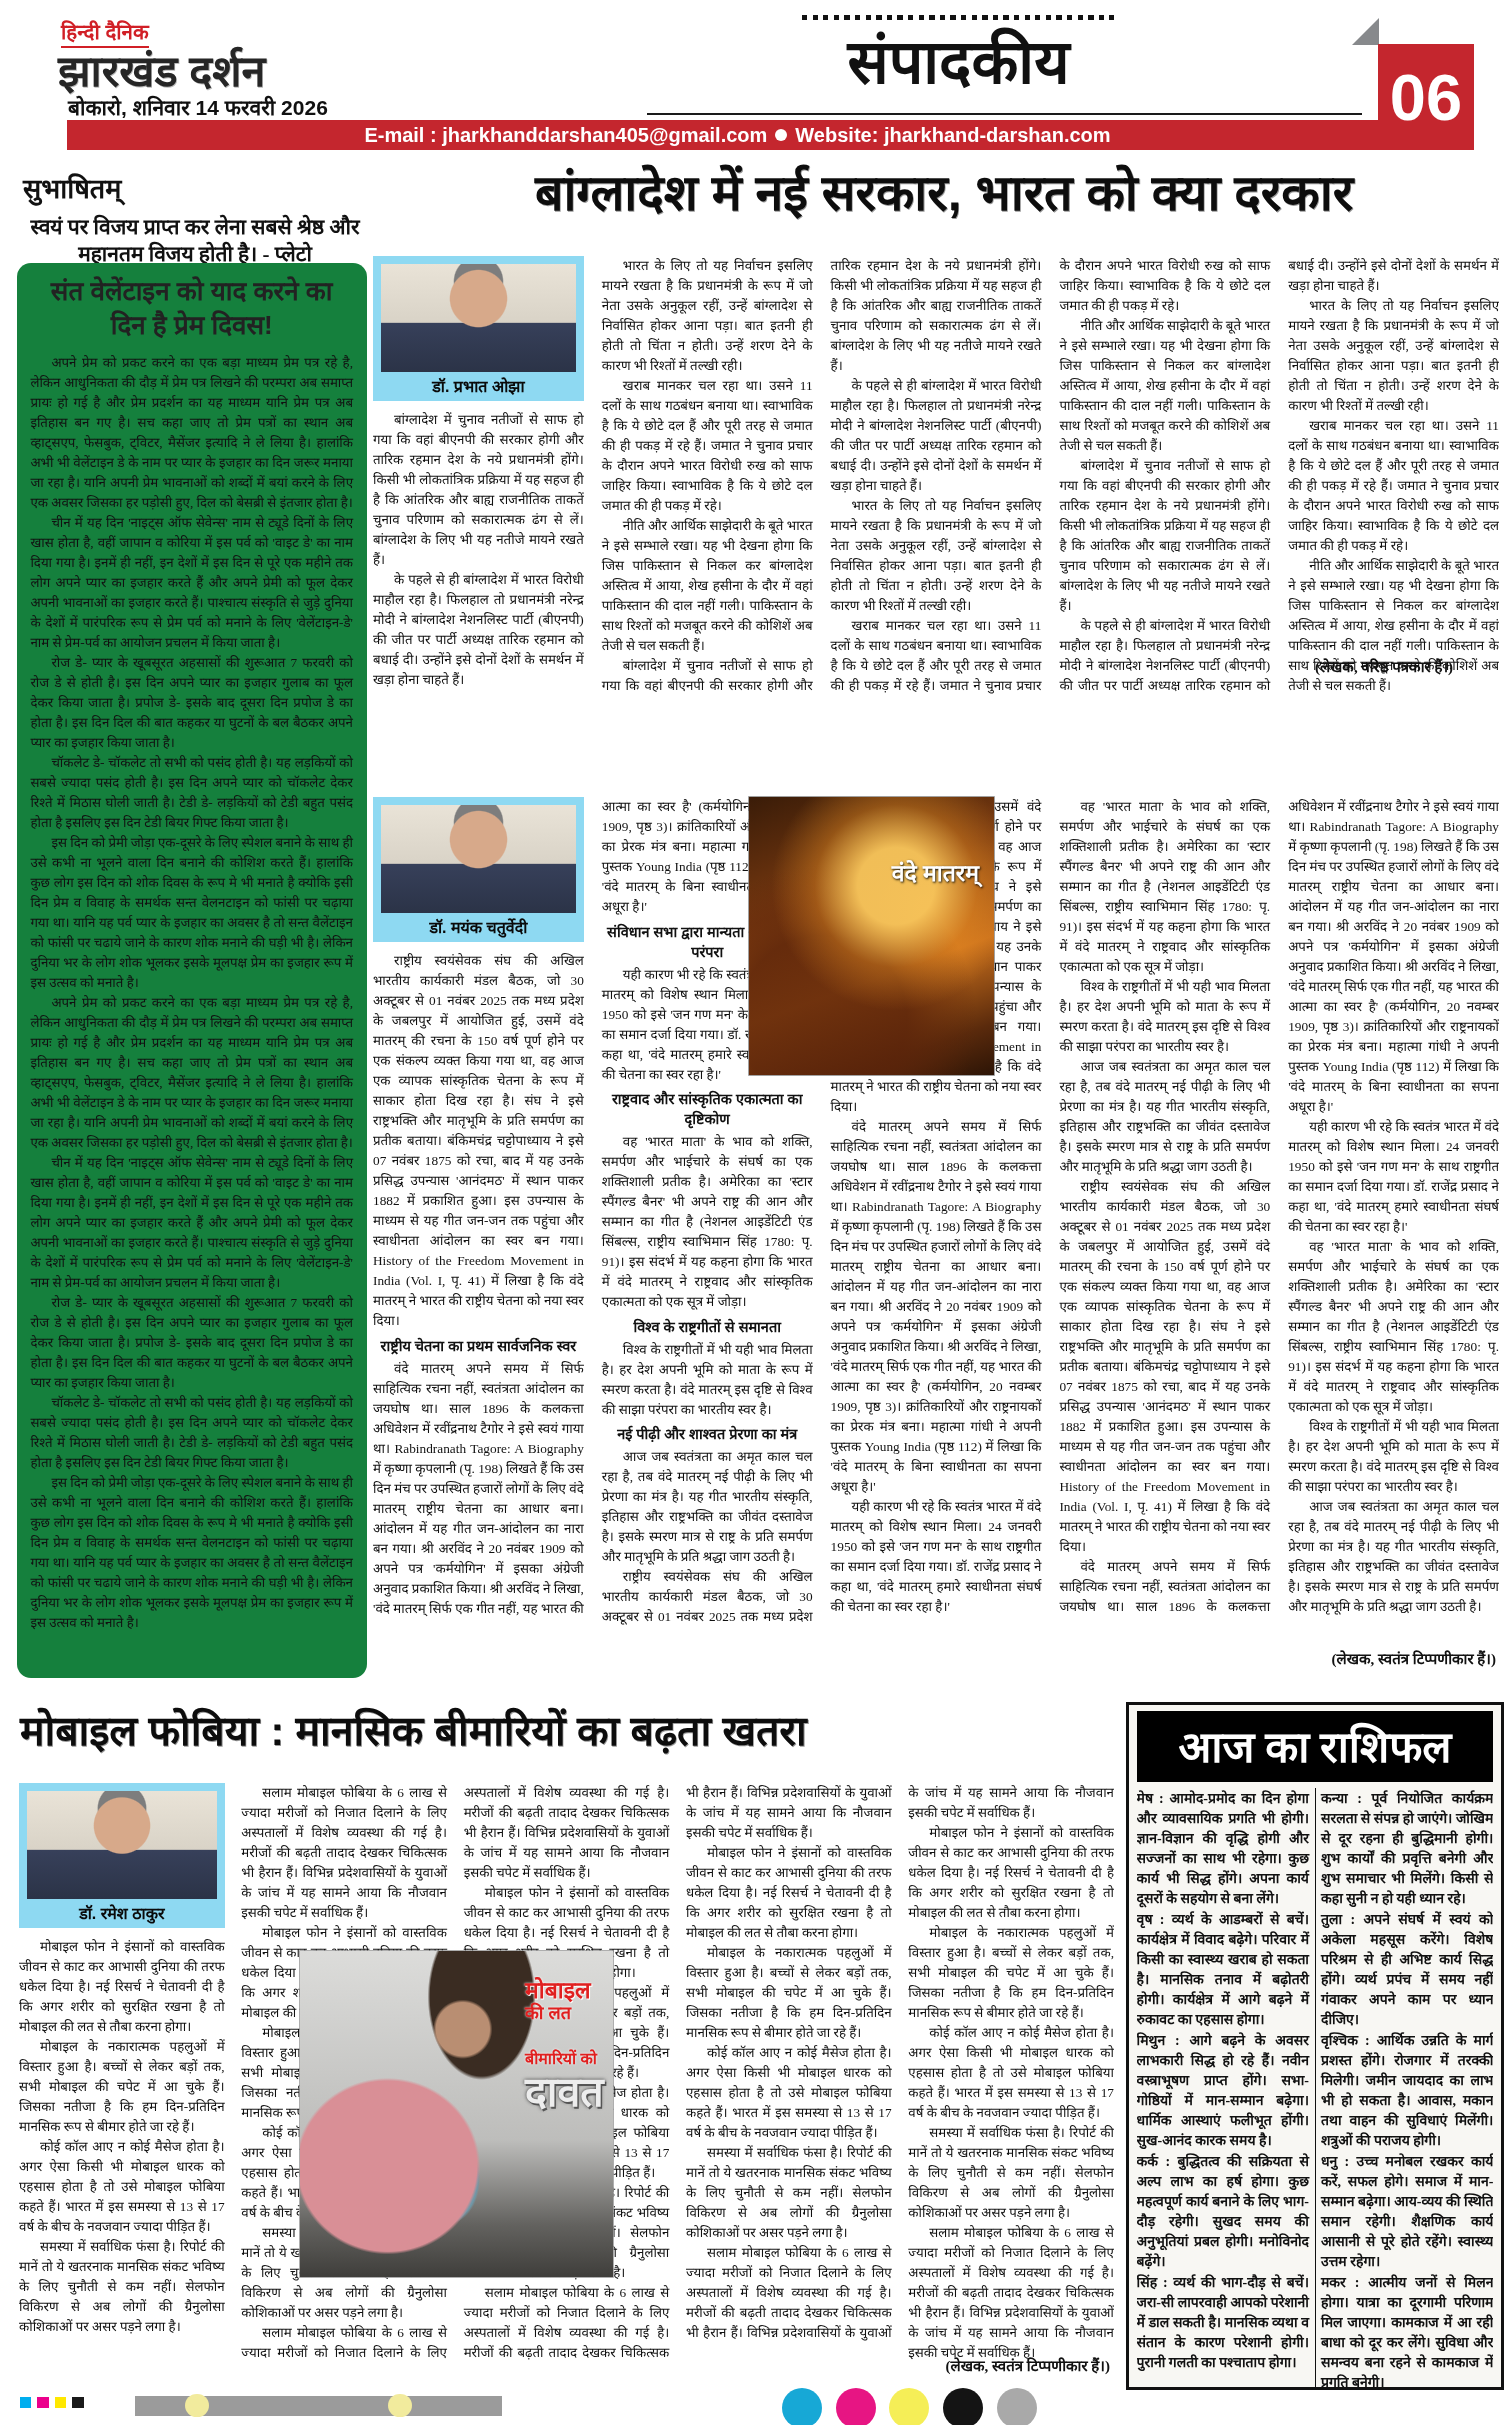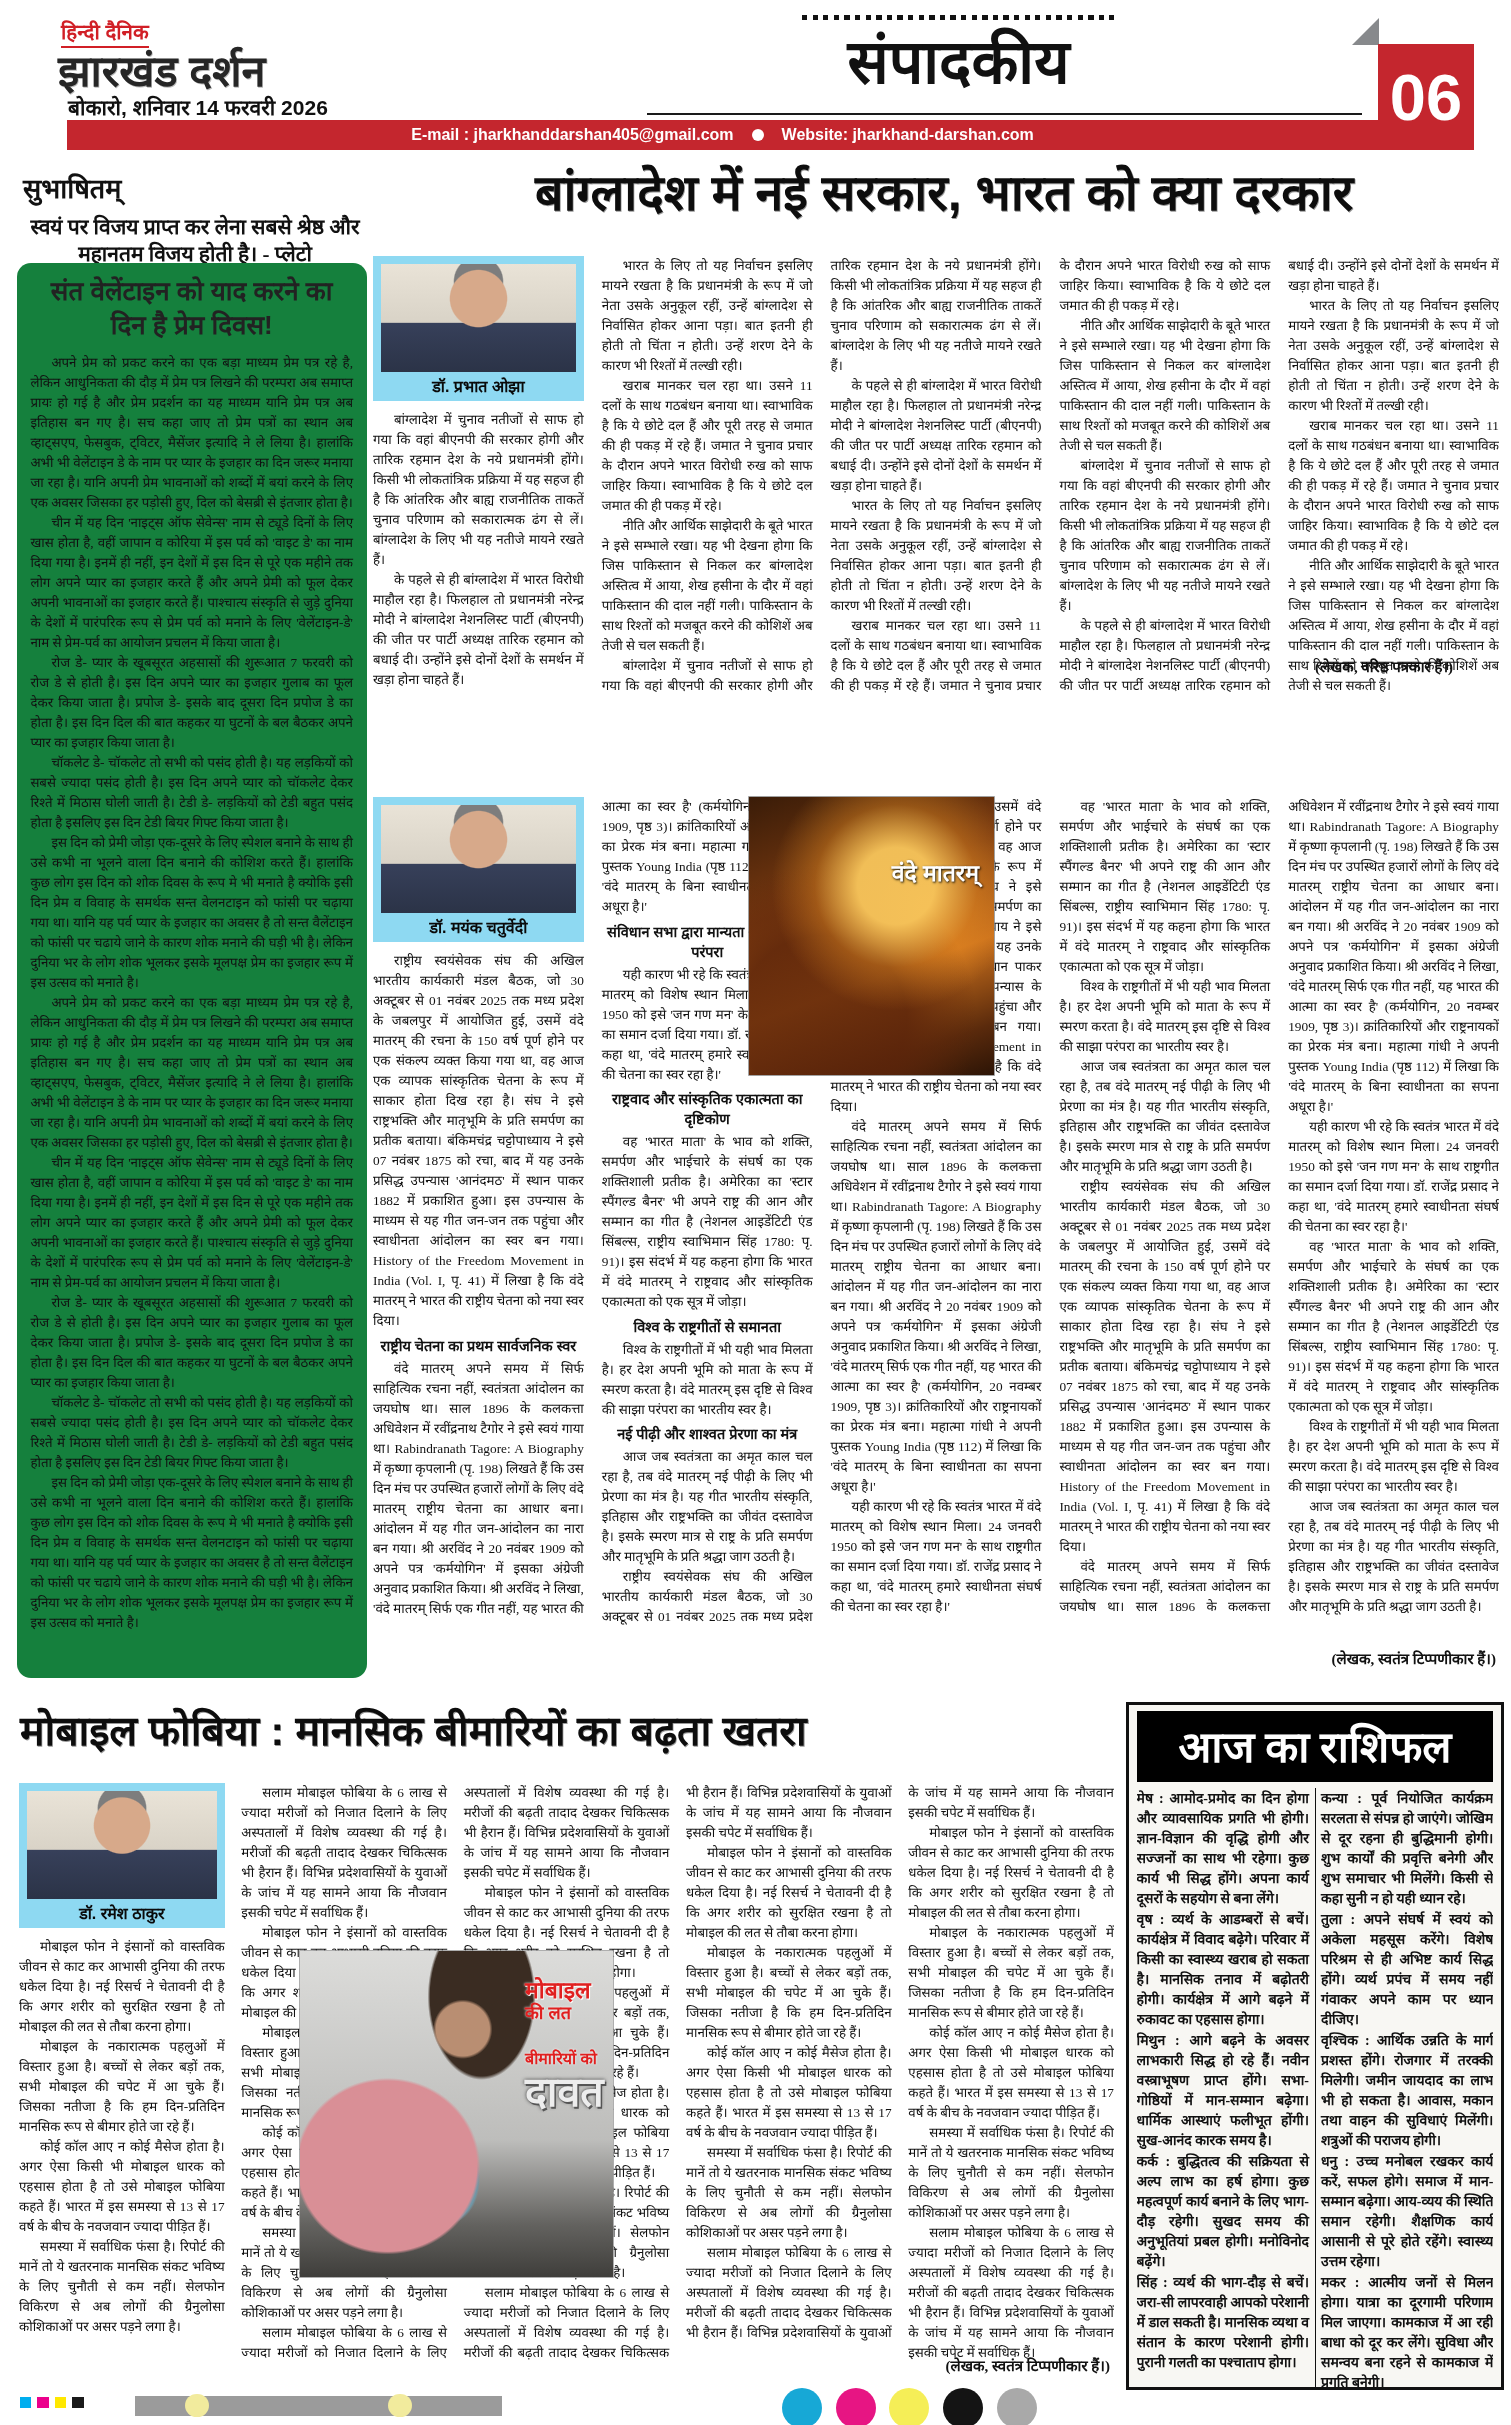--- a/index.html
+++ b/index.html
@@ -12,22 +12,22 @@
   .mast-title{position:absolute;left:58px;top:40px;font-family:"Liberation Sans",sans-serif;
           font-weight:800;font-size:43px;color:#262626;text-shadow:0.8px 0.8px 0 #bbb;}
   .mast-date{position:absolute;left:68px;top:93px;font-family:"Liberation Sans",sans-serif;
           font-weight:bold;font-size:21px;color:#111;}
   .edit-title{position:absolute;left:776px;top:18px;width:365px;text-align:center;
           font-family:"Liberation Sans",sans-serif;font-weight:800;font-size:61px;color:#111;}
   .edit-comb-top{position:absolute;left:802px;top:15px;width:312px;height:5.3px;
           background:repeating-linear-gradient(90deg,#111 0 5.3px,transparent 5.3px 10.6px);}
   .header-rule{position:absolute;left:647px;top:113px;width:715px;height:2.3px;background:#1a1a1a;}
   .contact-bar{position:absolute;left:67px;top:120px;width:1311px;height:30px;background:#c4262e;
-          display:flex;align-items:center;justify-content:center;gap:18px;
-          font-family:"Liberation Sans",sans-serif;font-weight:bold;font-size:16px;color:#fff;}
+          display:flex;align-items:center;justify-content:center;gap:8px;
+          font-family:"Liberation Sans",sans-serif;font-weight:bold;font-size:20px;color:#fff;padding-left:15px;}
   .contact-dot{width:12px;height:12px;border-radius:50%;background:#fff;display:inline-block;}
   .pageno-box{position:absolute;left:1378px;top:44px;width:96px;height:106px;background:#c4262e;
           display:flex;align-items:center;justify-content:center;
           font-family:"Liberation Sans",sans-serif;font-weight:800;font-size:65px;color:#fff;}
   .pageno-fold{position:absolute;left:1352px;top:18px;width:0;height:0;
           border-bottom:27px solid #87898c;border-left:27px solid transparent;}
   
   .subhashitam{position:absolute;left:23px;top:169px;width:344px;}
   .subhashitam h3{margin:0;font-size:27px;font-weight:bold;font-family:"Liberation Sans",sans-serif;}
   .subhashitam .quote{margin-top:7.6px;text-align:center;font-weight:bold;font-size:21px;line-height:1.3;}

